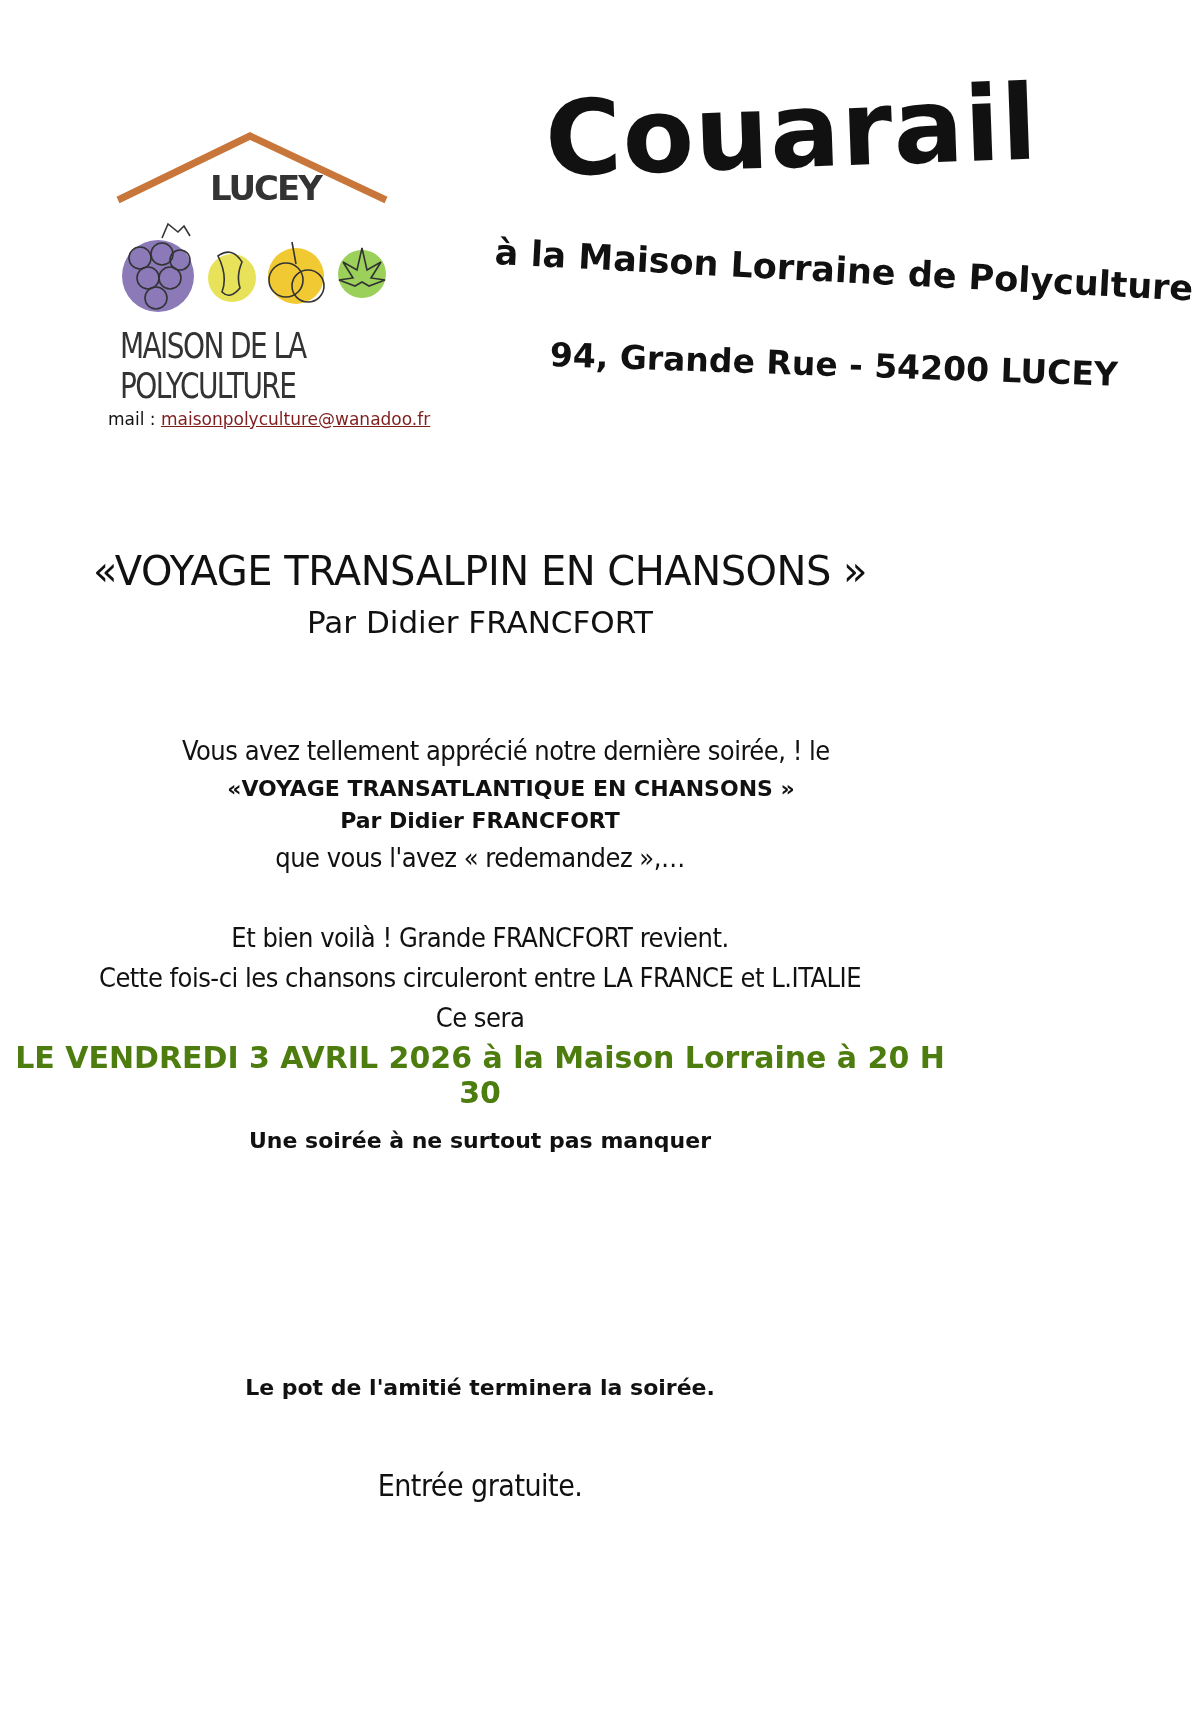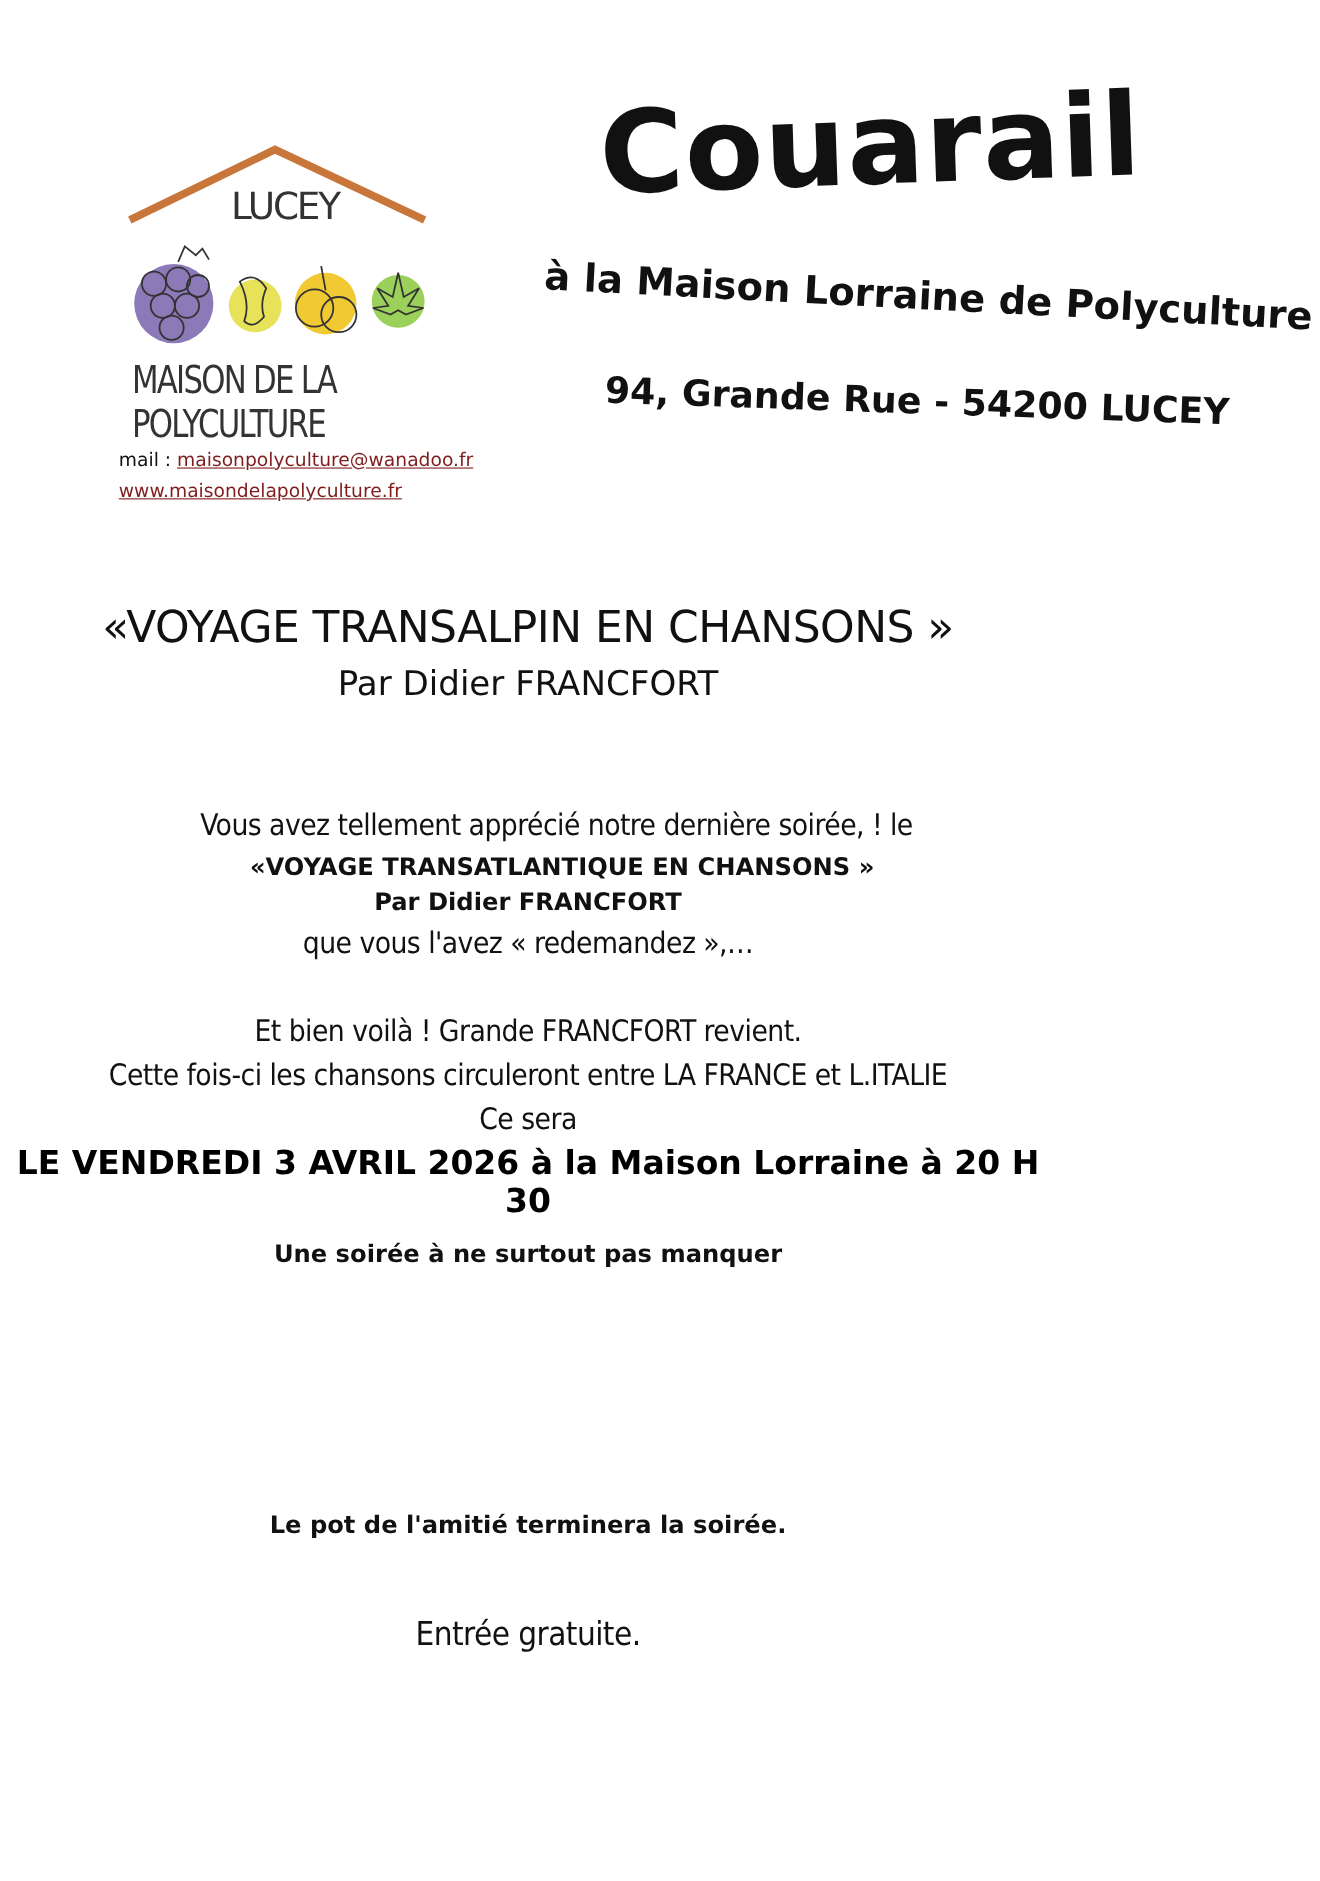--- a/index.html
+++ b/index.html
@@ -11,21 +11,21 @@
   .logo-text { position:absolute; font-family:"DejaVu Sans", sans-serif; color:#333; letter-spacing:-2px; }
   .contact { left:108px; top:405px; font-family:"DejaVu Sans", sans-serif; font-size:17px; line-height:28px; color:#111; }
   .contact a { color:#7f1d1d; text-decoration:underline; }
   .title-big { left:545px; top:70px; font-size:104px; font-weight:bold; font-family:"DejaVu Sans", sans-serif; transform:rotate(-2deg); letter-spacing:1px; }
   .subtitle { left:495px; top:232px; font-size:35px; font-weight:bold; transform:rotate(3deg); transform-origin:left; }
   .address { left:550px; top:335px; font-size:33px; font-weight:bold; transform:rotate(2deg); transform-origin:left; }
   .h1 { top:548px; font-size:40px; letter-spacing:-0.5px; }
   .h2 { top:604px; font-size:31px; }
   .p { font-size:27px; font-family:"DejaVu Sans Condensed","DejaVu Sans", sans-serif; letter-spacing:-0.5px; }
   .pb { font-size:22px; font-weight:bold; }
-  .green { color:#000000; font-weight:bold; font-size:30px; }
+  .green { color:#4d7c0f; font-weight:bold; font-size:30px; }
   .strong { font-size:22px; font-weight:bold; }
 </style>
 </head>
 <body>
 
 <div class="abs logo">
   <svg width="340" height="300" viewBox="0 0 340 300">
     <polyline points="18,80 150,16 286,80" fill="none" stroke="#c8763a" stroke-width="7" stroke-linejoin="miter"></polyline>
 
     <g>
@@ -51,27 +51,26 @@
       <circle cx="186" cy="160" r="17" fill="none" stroke="#333" stroke-width="1.6"></circle>
       <circle cx="208" cy="166" r="16" fill="none" stroke="#333" stroke-width="1.6"></circle>
       <path d="M196 144 l-4 -22" stroke="#333" stroke-width="1.6"></path>
     </g>
 
     <g>
       <circle cx="262" cy="154" r="24" fill="#9bd05a"></circle>
       <path d="M262 128 l5 22 l14 -8 l-10 16 l14 2 l-16 6 l-7 -4 l-7 4 l-16 -6 l14 -2 l-10 -16 l14 8z" fill="none" stroke="#333" stroke-width="1.6"></path>
     </g>
   </svg>
-  <div class="logo-text" style="left:110px;top:48px;font-size:34px;">LUCEY</div>
+  <div class="logo-text" style="left:110px;top:48px;font-size:34px;font-weight:bold;">LUCEY</div>
   <div class="logo-text" style="left:20px;top:206px;font-size:35px;transform:scaleX(0.8);transform-origin:left;">MAISON DE LA POLYCULTURE</div>
 </div>
 
 <div class="abs contact">
   <div><span>mail : </span><a>maisonpolyculture@wanadoo.fr</a></div>
-  <div><a>www.maisondelapolyculture.fr</a></div>
 </div>
 
 <div class="abs title-big">Couarail</div>
 <div class="abs subtitle">à la Maison Lorraine de Polyculture</div>
 <div class="abs address">94, Grande Rue - 54200 LUCEY</div>
 
 <div class="abs center h1">«VOYAGE TRANSALPIN EN CHANSONS »</div>
 <div class="abs center h2">Par Didier FRANCFORT</div>
 
 <div class="abs p" style="left:182px;top:735px;text-align:center;">Vous avez tellement apprécié notre dernière soirée, ! le</div>

